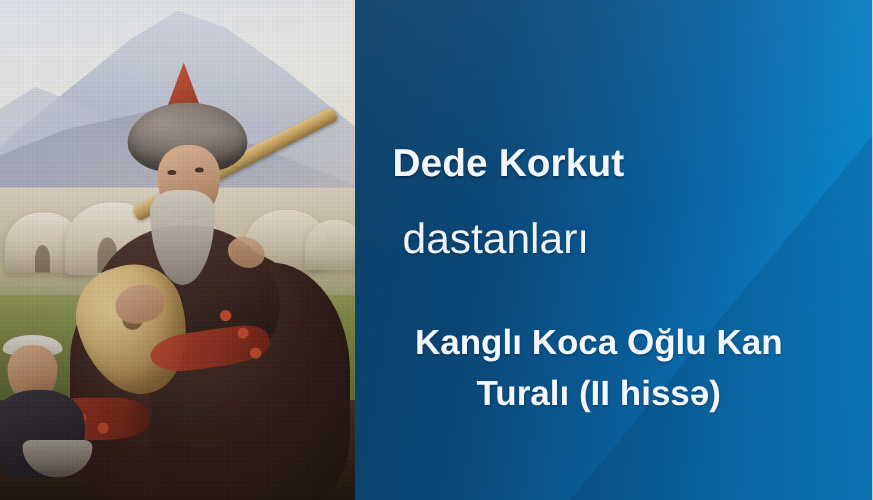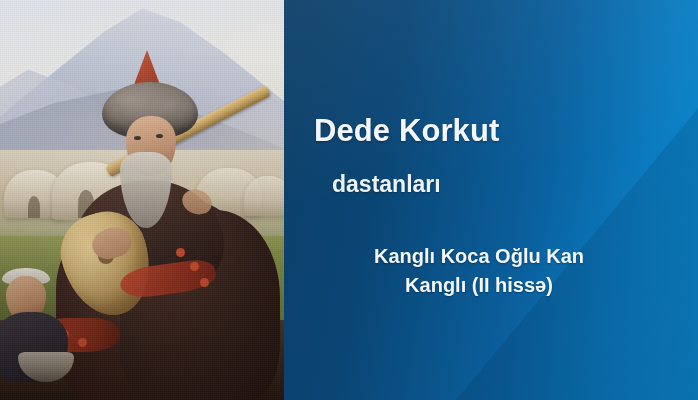--- a/index.html
+++ b/index.html
@@ -293,36 +293,36 @@
     color: #f4f7fa;
     font-size: 31px;
     font-weight: bold;
     letter-spacing: 0.1px;
     line-height: 1.12;
     text-shadow: 0 1px 2px rgba(0,0,0,0.35);
     white-space: nowrap;
   }
   .title-sub {
     position: absolute;
-    left: 18px;
+    left: 8px;
     top: 172px;
     color: #eef3f8;
-    font-size: 23px;
-    font-weight: bold;
+    font-size: 34px;
+    font-weight: normal;
     line-height: 1.12;
     text-shadow: 0 1px 2px rgba(0,0,0,0.32);
     white-space: nowrap;
   }
 
   .episode {
     position: absolute;
     left: 0;
-    top: 242px;
+    top: 254px;
     color: #f3f7fb;
-    font-size: 20px;
+    font-size: 28px;
     font-weight: bold;
     line-height: 1.45;
     text-shadow: 0 1px 2px rgba(0,0,0,0.32);
     width: 330px;
   }
 
   
   .logo {
     position: absolute;
     right: 14px;
@@ -414,19 +414,19 @@
     <div class="panel-wedge"></div>
     <div class="panel-sheen"></div>
 
     <div class="text-block">
       <div class="title-main">Dede Korkut</div>
 
       <div class="title-sub">dastanları</div>
 
       <div class="episode">
         <span>Kanglı Koca Oğlu Kan</span><br>
-        <span>Kanglı (II hissə)</span>
+        <span>Turalı (II hissə)</span>
       </div>
     </div>
 
   </div>
 
 </div>
 
 </body></html>

